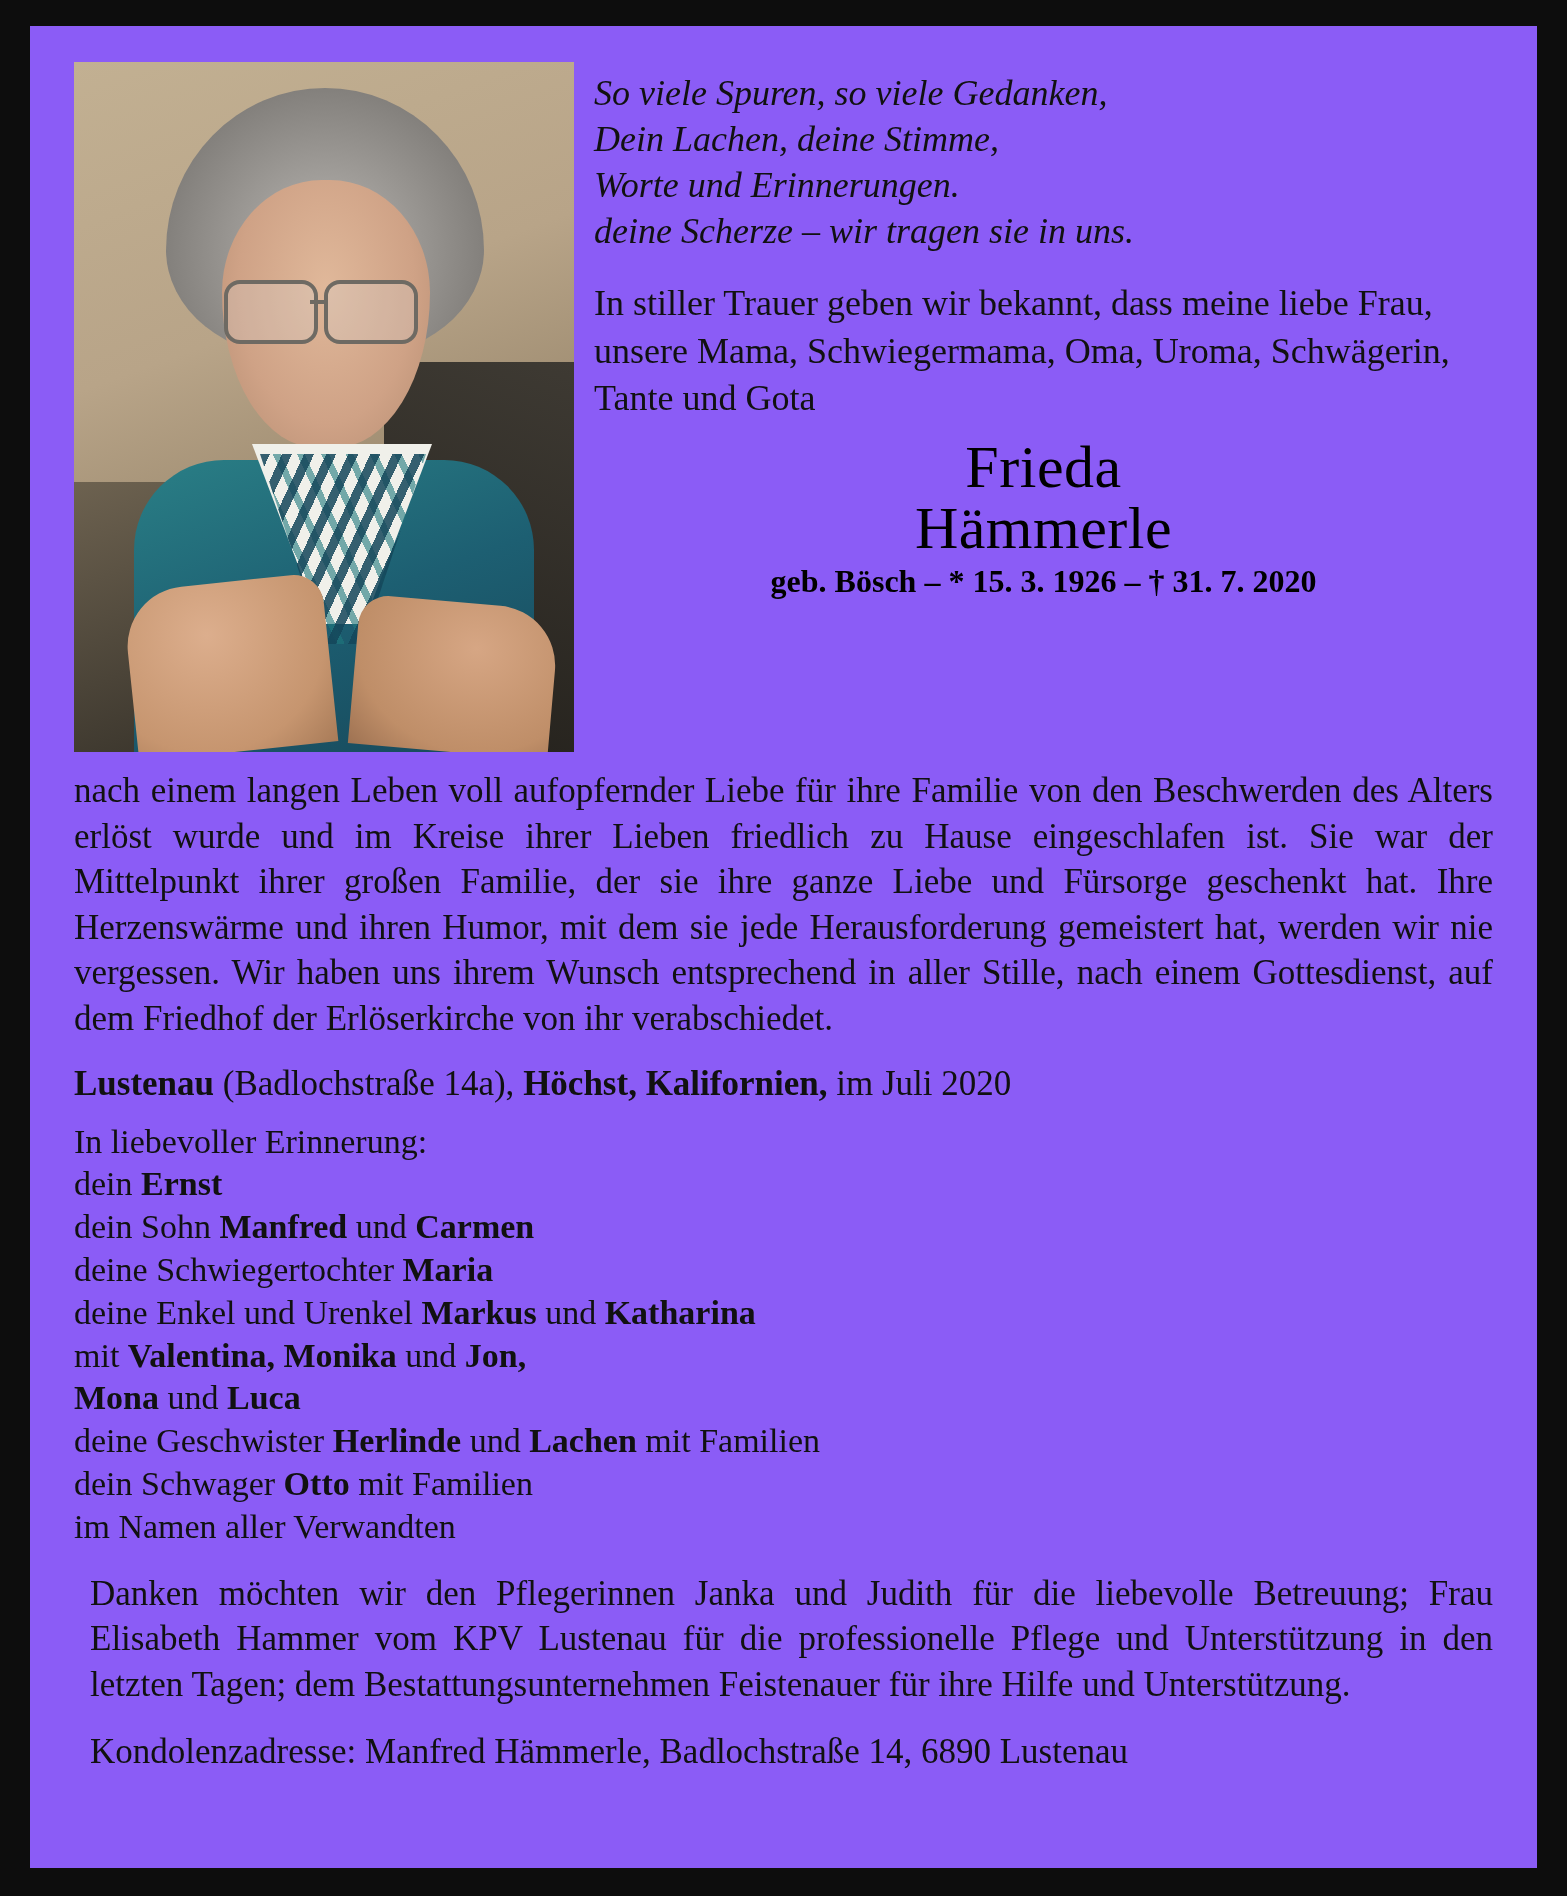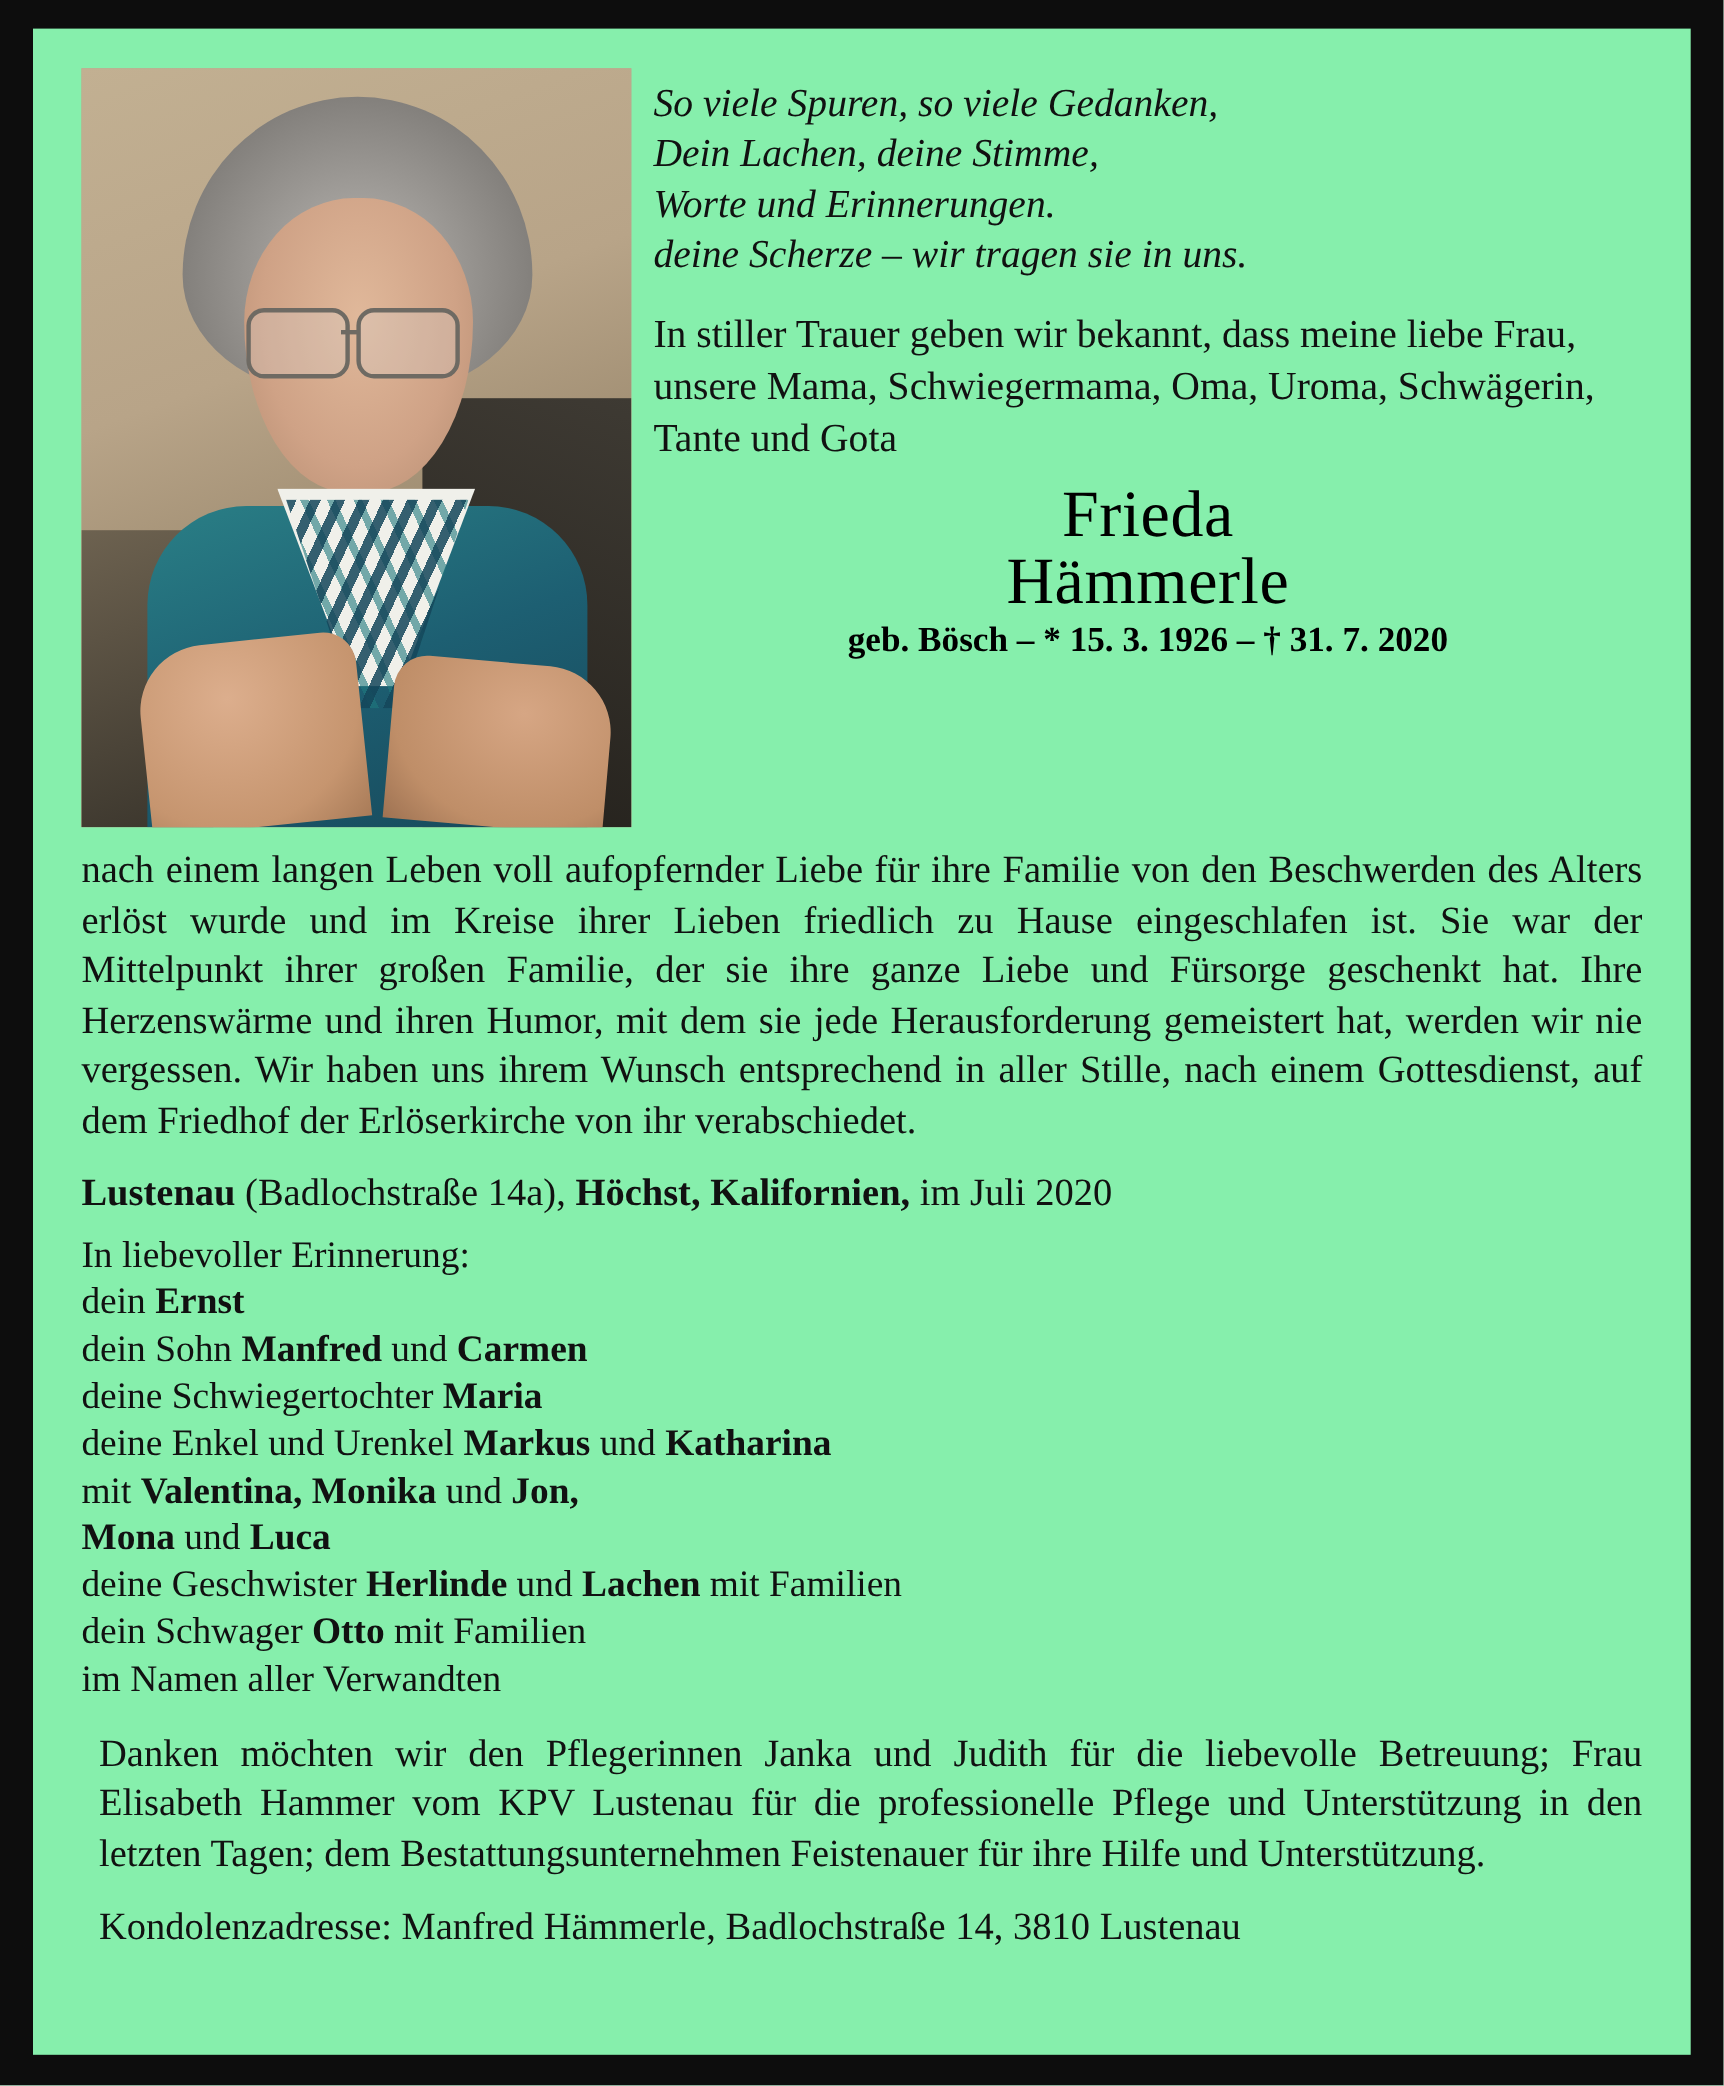--- a/index.html
+++ b/index.html
@@ -14,21 +14,21 @@
     overflow: hidden;
   }
   .page {
     width: 1567px;
     height: 1896px;
     background: #0d0d0d;
     box-sizing: border-box;
     padding: 26px 30px 28px 30px;
   }
   .notice {
-    background: #86efac;
+    background: #8b5cf6;
     width: 100%;
     height: 100%;
     box-sizing: border-box;
     padding: 36px 44px 10px 44px;
     position: relative;
   }
   .top-area {
     display: flex;
     align-items: flex-start;
   }
@@ -222,16 +222,16 @@
       <span class="line"><span>deine Schwiegertochter </span><b>Maria</b></span>
       <span class="line"><span>deine Enkel und Urenkel </span><b>Markus</b><span> und </span><b>Katharina</b></span>
       <span class="line"><span>mit </span><b>Valentina, Monika</b><span> und </span><b>Jon,</b></span>
       <span class="line"><b>Mona</b><span> und </span><b>Luca</b></span>
       <span class="line"><span>deine Geschwister </span><b>Herlinde</b><span> und </span><b>Lachen</b><span> mit Familien</span></span>
       <span class="line"><span>dein Schwager </span><b>Otto</b><span> mit Familien</span></span>
       <span class="line">im Namen aller Verwandten</span>
     </div>
 
     <p class="thanks">Danken möchten wir den Pflegerinnen Janka und Judith für die liebevolle Betreuung; Frau Elisabeth Hammer vom KPV Lustenau für die professionelle Pflege und Unterstützung in den letzten Tagen; dem Bestattungsunternehmen Feistenauer für ihre Hilfe und Unterstützung.</p>
-    <p class="thanks last">Kondolenzadresse: Manfred Hämmerle, Badlochstraße 14, 3810 Lustenau</p>
+    <p class="thanks last">Kondolenzadresse: Manfred Hämmerle, Badlochstraße 14, 6890 Lustenau</p>
 
   </div>
 </div>
 
 </body></html>

